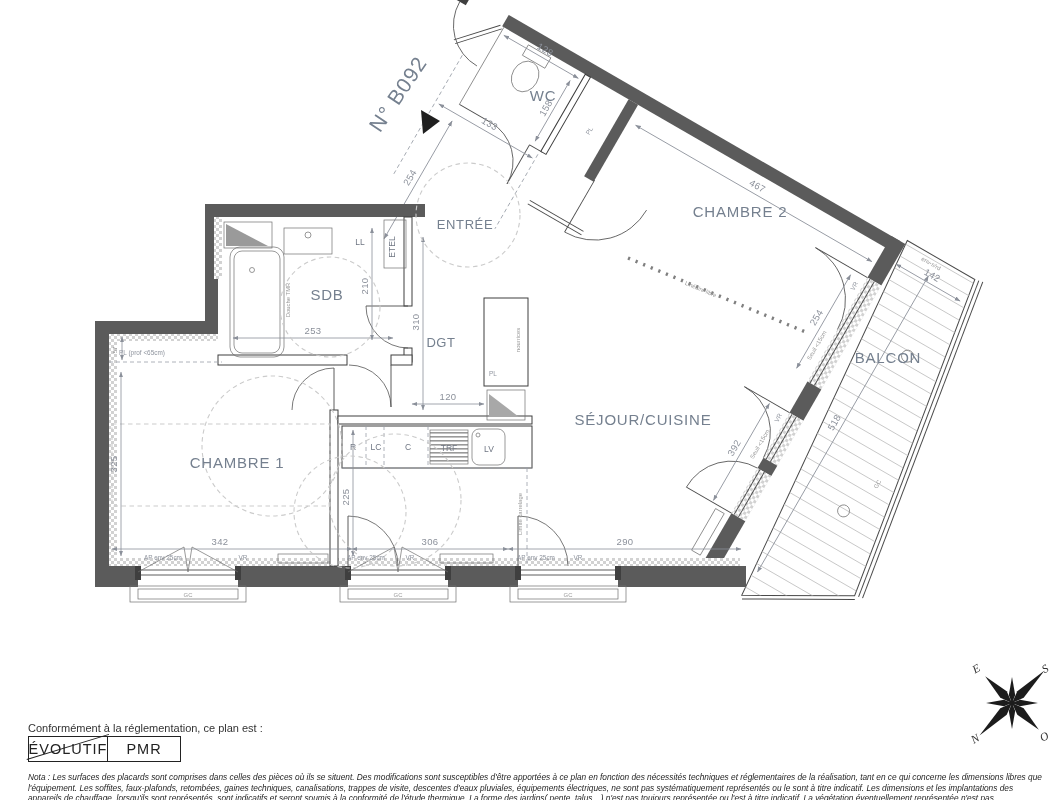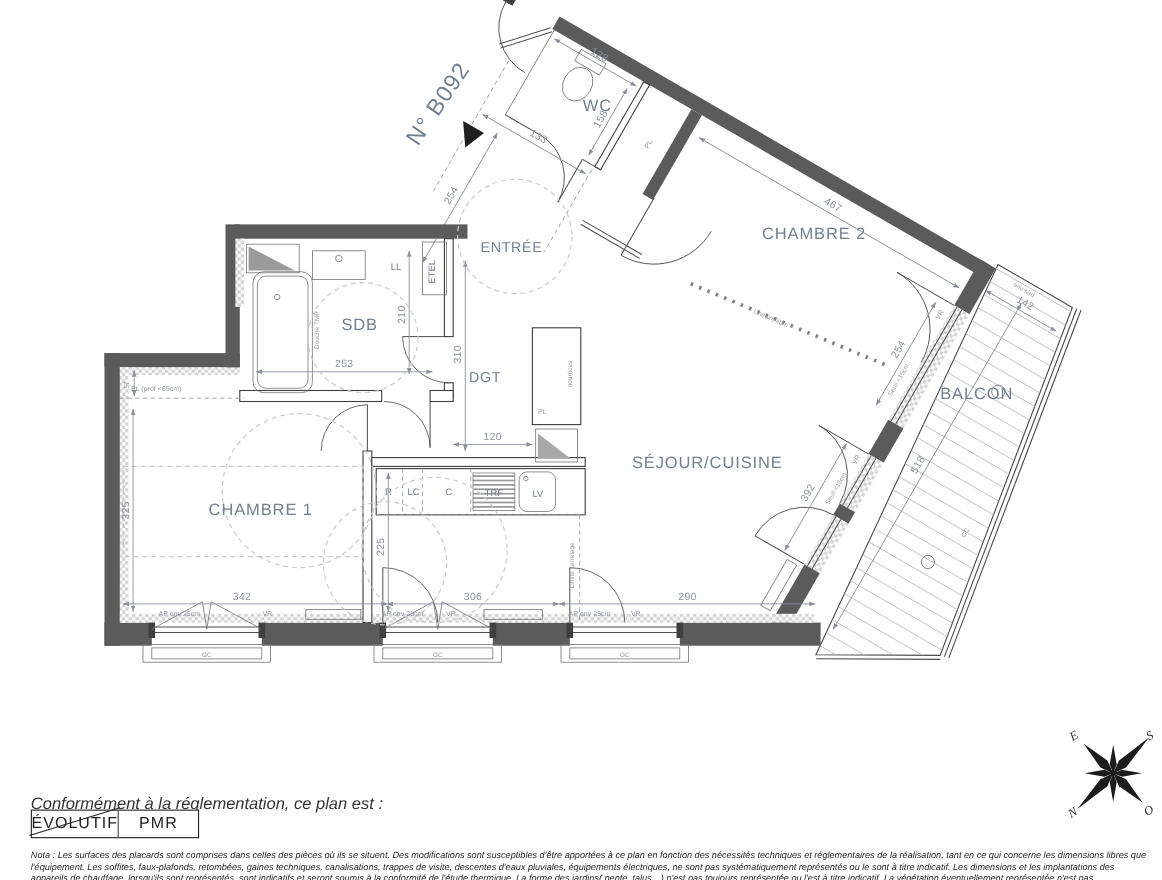--- a/index.html
+++ b/index.html
@@ -17,21 +17,21 @@
   .jamb{fill:#3f3f3f;}
   .pwall{fill:#ffffff;stroke:#3e3e3e;stroke-width:1;}
   .ln{stroke:#4a4a4a;stroke-width:.9;fill:none;}
   .thin{stroke:#6f6f6f;stroke-width:.7;fill:none;}
   .dimln{stroke:#8b909a;stroke-width:.8;fill:none;marker-start:url(#ar);marker-end:url(#ar);}
   .dash{stroke:#9aa0a8;stroke-width:.8;fill:none;stroke-dasharray:4 3;}
   .circ{stroke:#cbcbcb;stroke-width:1.1;fill:none;stroke-dasharray:4.5 3.5;}
   .arc{stroke:#555;stroke-width:.8;fill:none;}
   .dots{stroke:#7f7f7f;stroke-width:3.4;fill:none;stroke-dasharray:2.2 6;}
   .rail{stroke:#4a4a4a;stroke-width:1;fill:none;}
-  .leg-intro{position:absolute;left:28px;top:722px;font-style:italic;font-size:15px;color:#333;}
+  .leg-intro{position:absolute;left:28px;top:722px;font-size:11px;color:#333;}
   .leg-boxes{position:absolute;left:28px;top:736px;display:flex;}
   .leg-box{height:26px;border:1.3px solid #222;display:flex;align-items:center;
            justify-content:center;font-size:14.5px;letter-spacing:1px;color:#222;
            background:#fff;position:relative;box-sizing:border-box;}
   .leg-box.b1{width:80px;}
   .leg-box.b2{width:73px;border-left:none;}
   .strike{position:absolute;left:-2px;bottom:1px;width:86px;height:1.3px;background:#222;
           transform:rotate(-17deg);transform-origin:left bottom;}
   .nota{position:absolute;left:28px;top:772px;width:1014px;font-style:italic;
         font-size:8.3px;line-height:1.28;color:#1e1e1e;}

